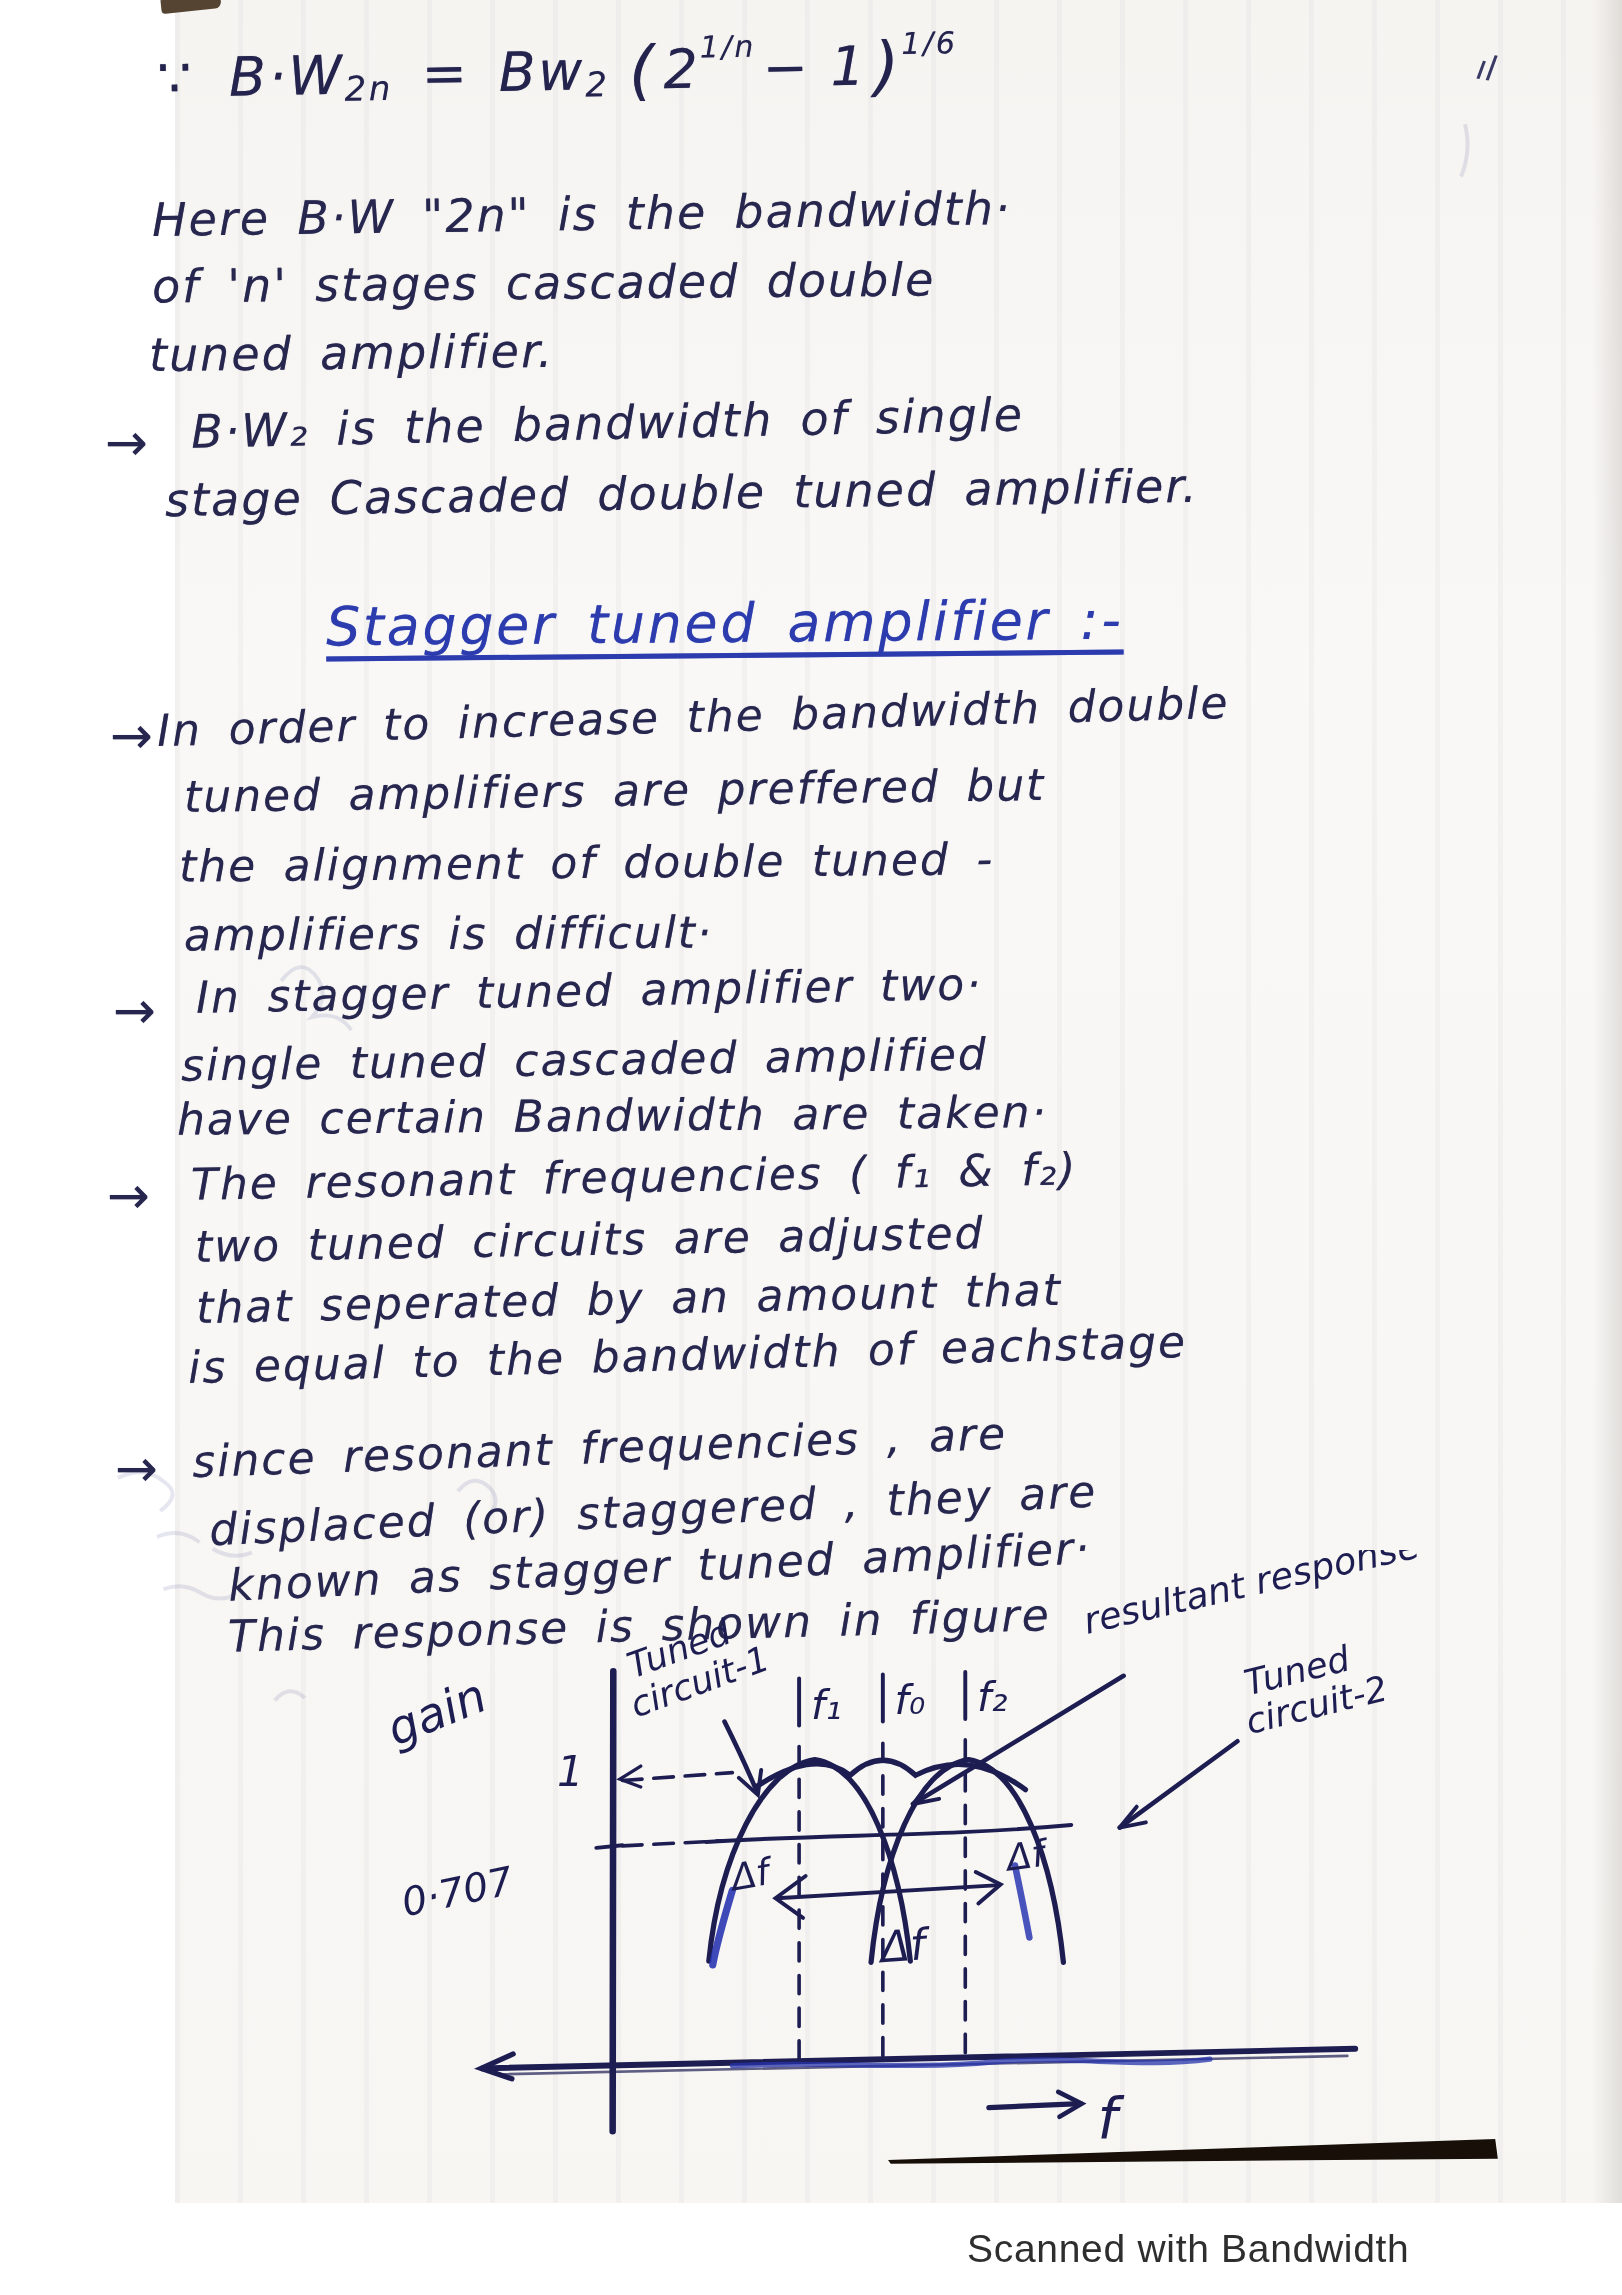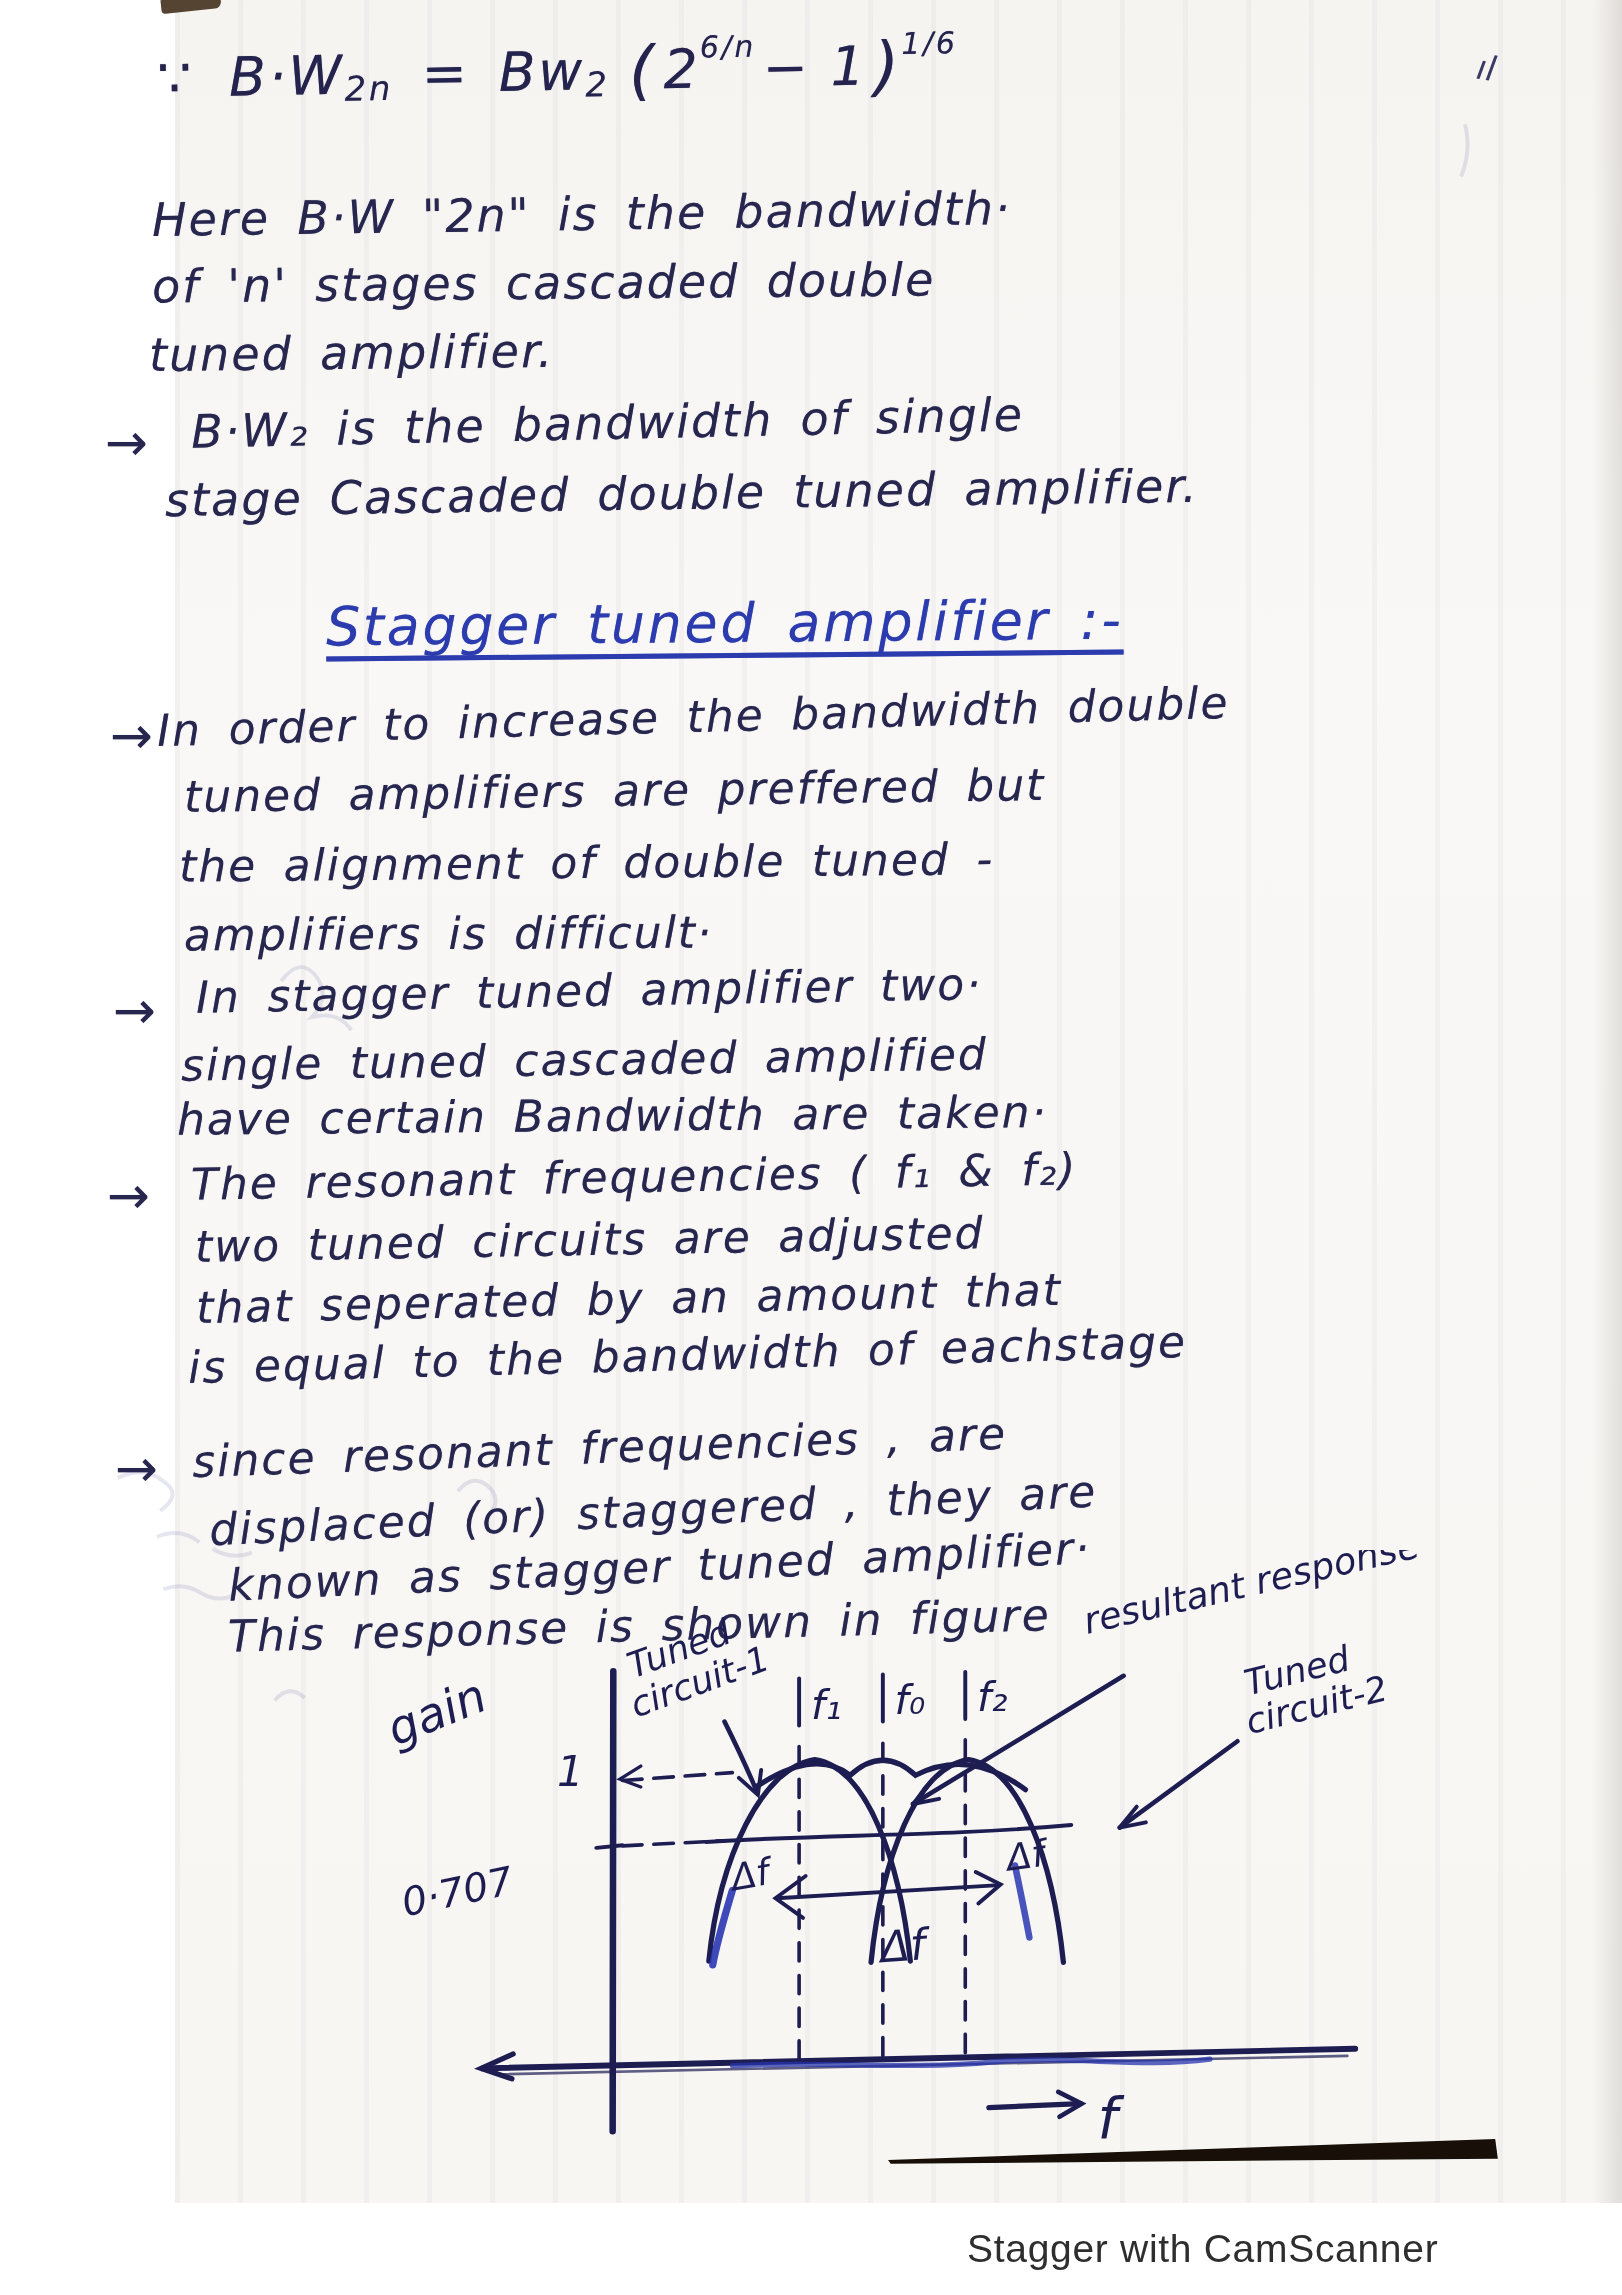--- a/index.html
+++ b/index.html
@@ -69,21 +69,21 @@
 
 <div class="formula">
   <span class="gap-r">∵</span>
   <span>B·W</span>
   <span class="sub">2n</span>
   <span class="gap-lr">=</span>
   <span>Bw</span>
   <span class="sub">2</span>
   <span class="paren gap-l">(</span>
   <span class="small-gap">2</span>
-  <span class="sup">6/n</span>
+  <span class="sup">1/n</span>
   <span class="small-gap">− 1</span>
   <span class="paren small-gap">)</span>
   <span class="sup">1/6</span>
 </div>
 <div class="stray">ıl</div>
 
 <div class="hw" style="left:152px;top:191px;transform:rotate(-0.8deg);font-size:46px;">Here B·W "2n" is the bandwidth·</div>
 <div class="hw" style="left:152px;top:260px;transform:rotate(-0.5deg);font-size:46px;">of 'n' stages cascaded double</div>
 <div class="hw" style="left:149px;top:330px;transform:rotate(-0.6deg);font-size:46px;">tuned amplifier.</div>
 
@@ -184,14 +184,14 @@
   </g>
   <text class="fig-text" x="1102" y="128" font-size="56" transform="rotate(-13 1102 128)">resultant response</text>
   <text class="fig-text" x="562" y="520" font-size="56" transform="rotate(-10 562 520)">Δf</text>
   <text class="fig-text" x="982" y="490" font-size="56" transform="rotate(-8 982 490)">Δf</text>
   <text class="fig-text" x="788" y="630" font-size="66" transform="rotate(-4 788 630)">Δf</text>
   <text class="fig-text" x="1118" y="898" font-size="86">f</text>
 
   <polygon points="798,932 1726,900 1730,930 802,938" fill="#181008"></polygon>
 </svg>
 
-<div class="watermark">Stagger with CamScanner</div>
+<div class="watermark">Scanned with Bandwidth</div>
 
 
 </body></html>

